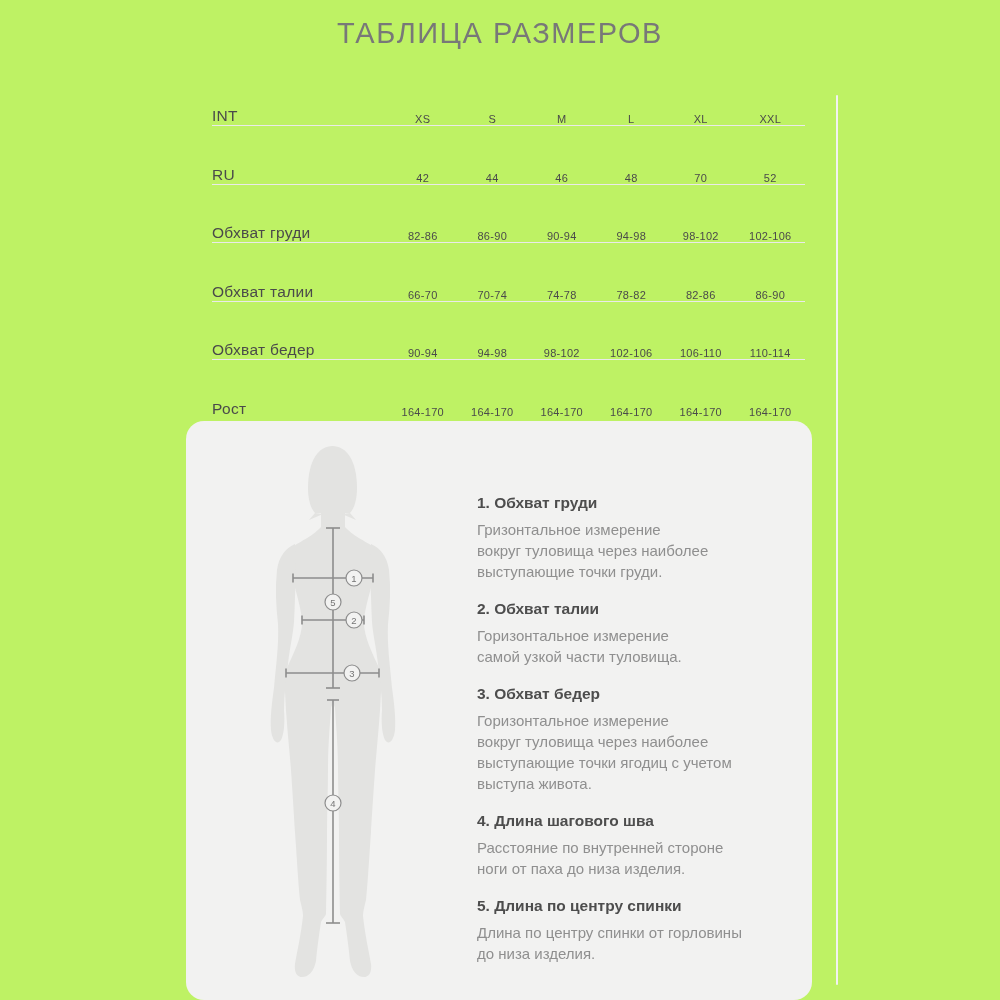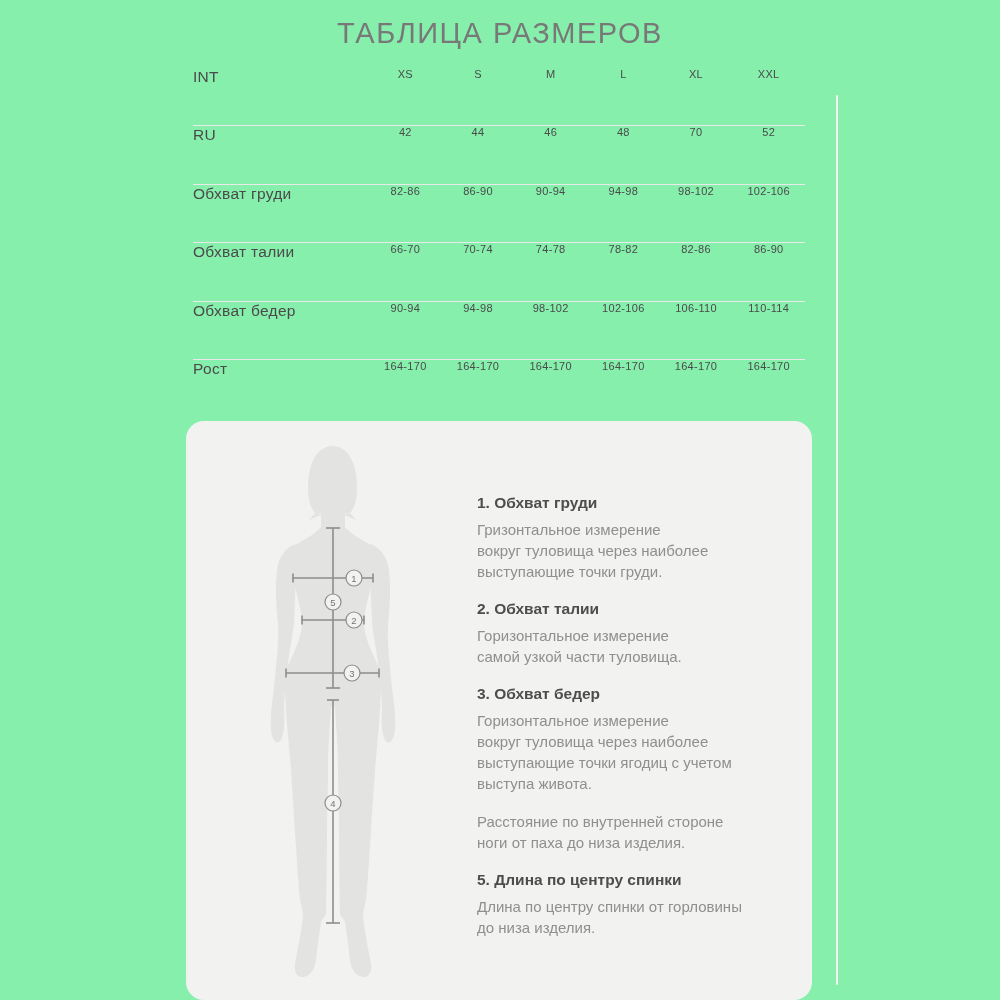--- a/index.html
+++ b/index.html
@@ -1,26 +1,26 @@
 <!DOCTYPE html>
 <html><head>
 <meta charset="utf-8">
 <style>
   html,body{margin:0;padding:0;background:#ffffff;}
   .screen{
-    position:relative;width:1000px;height:1000px;background:#86efac;
+    position:relative;width:1000px;height:1000px;background:#bef264;
     font-family:"Liberation Sans","DejaVu Sans",sans-serif;overflow:hidden;
   }
   .page-title{
     position:absolute;top:15px;left:0;right:0;text-align:center;
     font-size:29px;line-height:36px;font-weight:400;color:#787878;letter-spacing:1.5px;
   }
   
   .size-table{position:absolute;left:193px;top:68px;width:612px;}
-  .t-row{display:flex;align-items:flex-start;height:58.4px;box-sizing:border-box;}
+  .t-row{display:flex;align-items:flex-end;height:58.4px;box-sizing:border-box;margin-left:19px;}
   .t-row.divided{border-bottom:1px solid #eaeaea;}
   .t-label{
     width:176px;flex:0 0 176px;text-align:left;
     font-size:15.5px;color:#4a4a4a;font-weight:500;letter-spacing:.3px;
   }
   .t-cell{
     flex:1;text-align:center;font-size:11px;color:#4a4a4a;
     font-weight:500;letter-spacing:.3px;
   }
   
@@ -197,20 +197,21 @@
 самой узкой части туловища.</p>
       </div>
       <div class="g-section">
         <h3 class="g-head">3. Обхват бедер</h3>
         <p class="g-body">Горизонтальное измерение
 вокруг туловища через наиболее
 выступающие точки ягодиц с учетом
 выступа живота.</p>
       </div>
       <div class="g-section">
+        <h3 class="g-head">4. Длина шагового шва</h3>
         <p class="g-body">Расстояние по внутренней стороне
 ноги от паха до низа изделия.</p>
       </div>
       <div class="g-section">
         <h3 class="g-head">5. Длина по центру спинки</h3>
         <p class="g-body">Длина по центру спинки от горловины
 до низа изделия.</p>
       </div>
     </div>
   </div>

